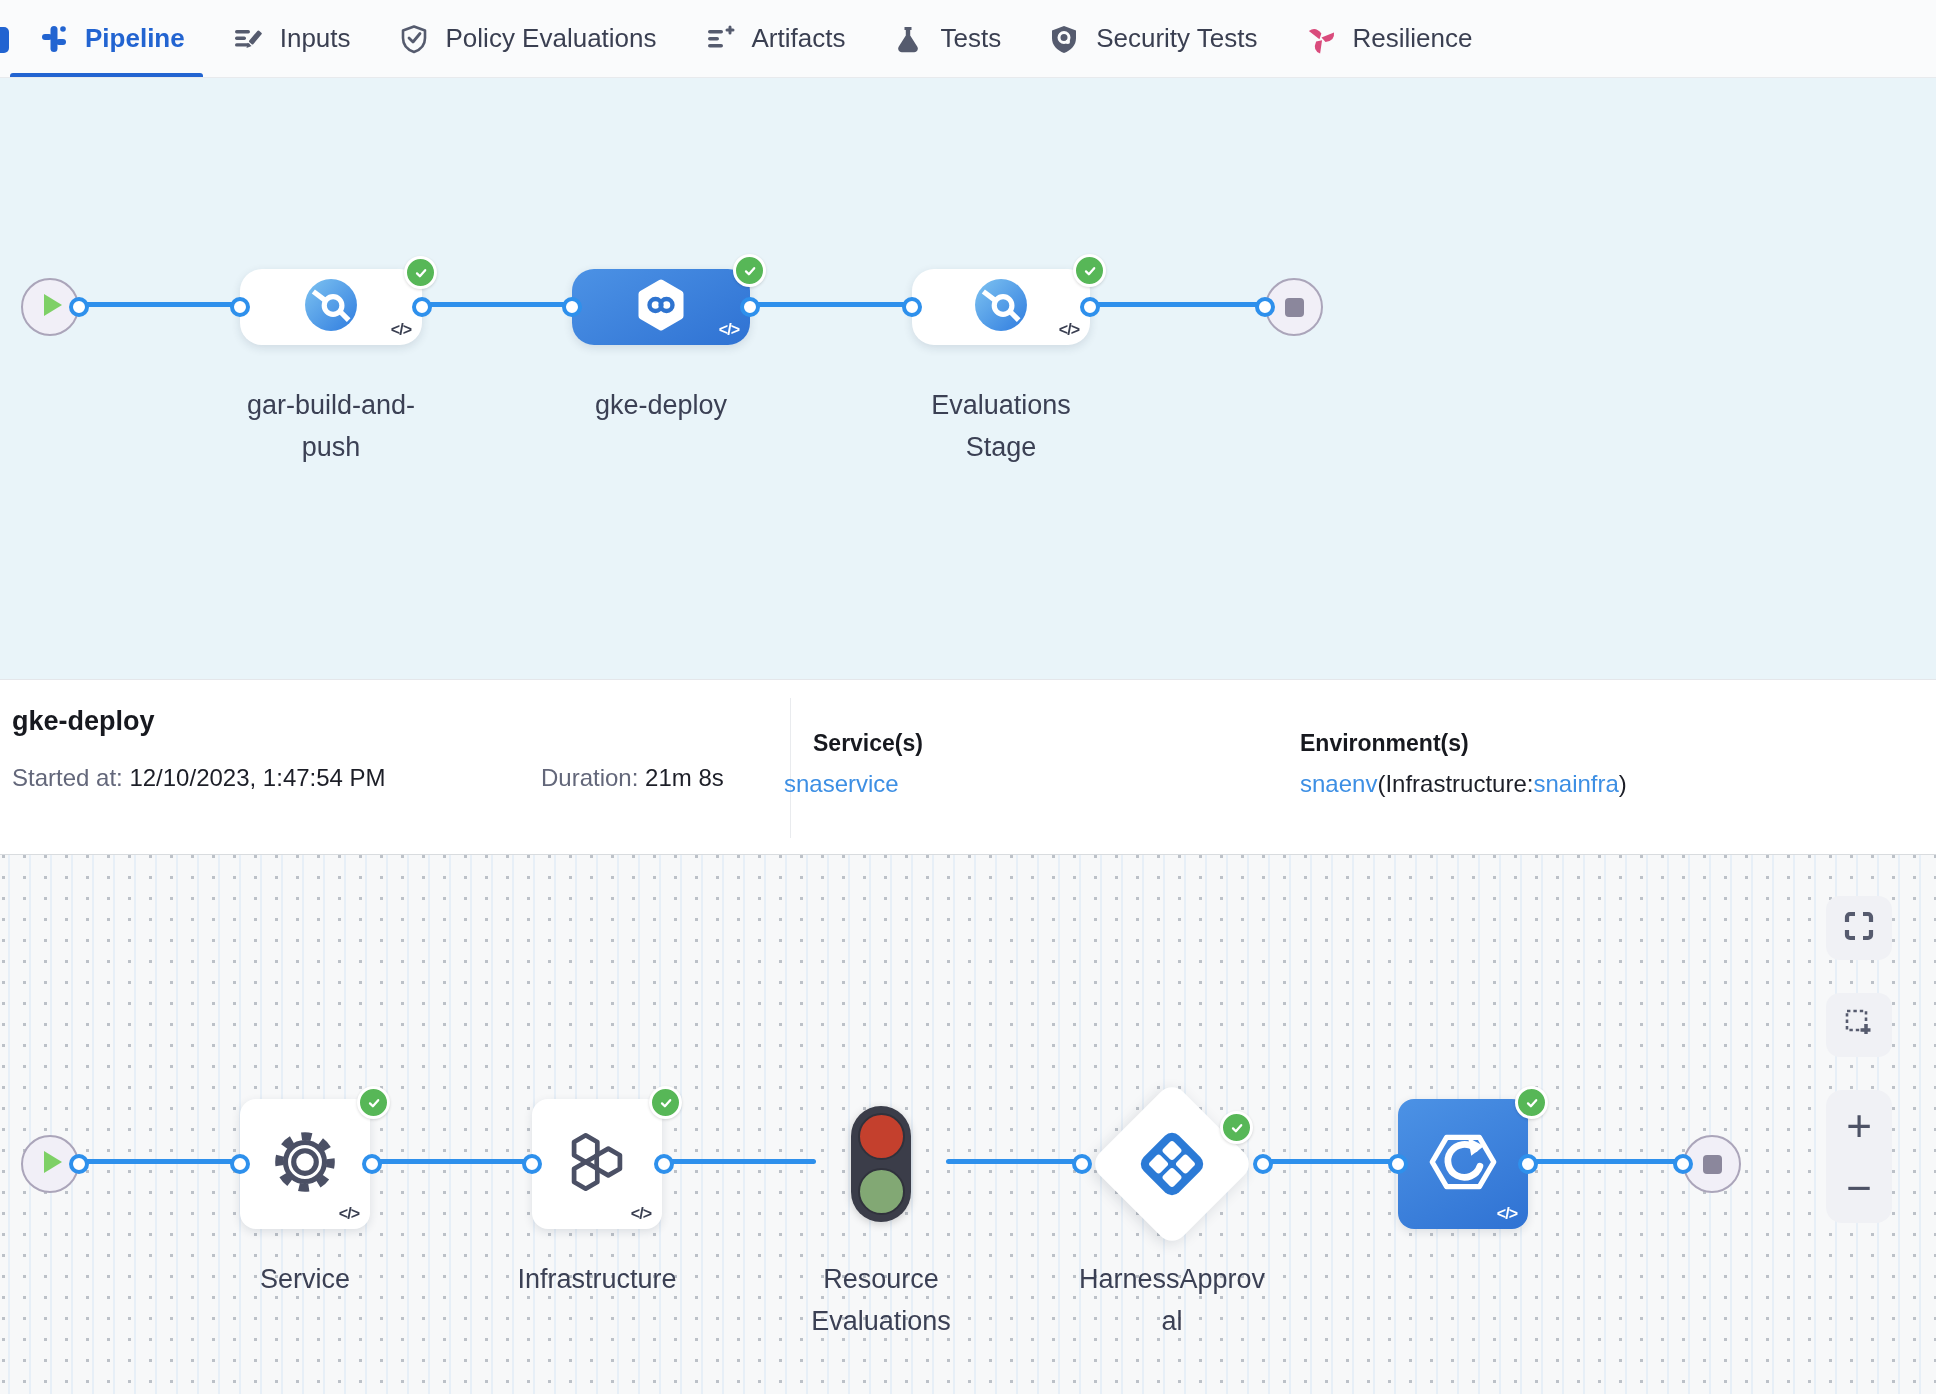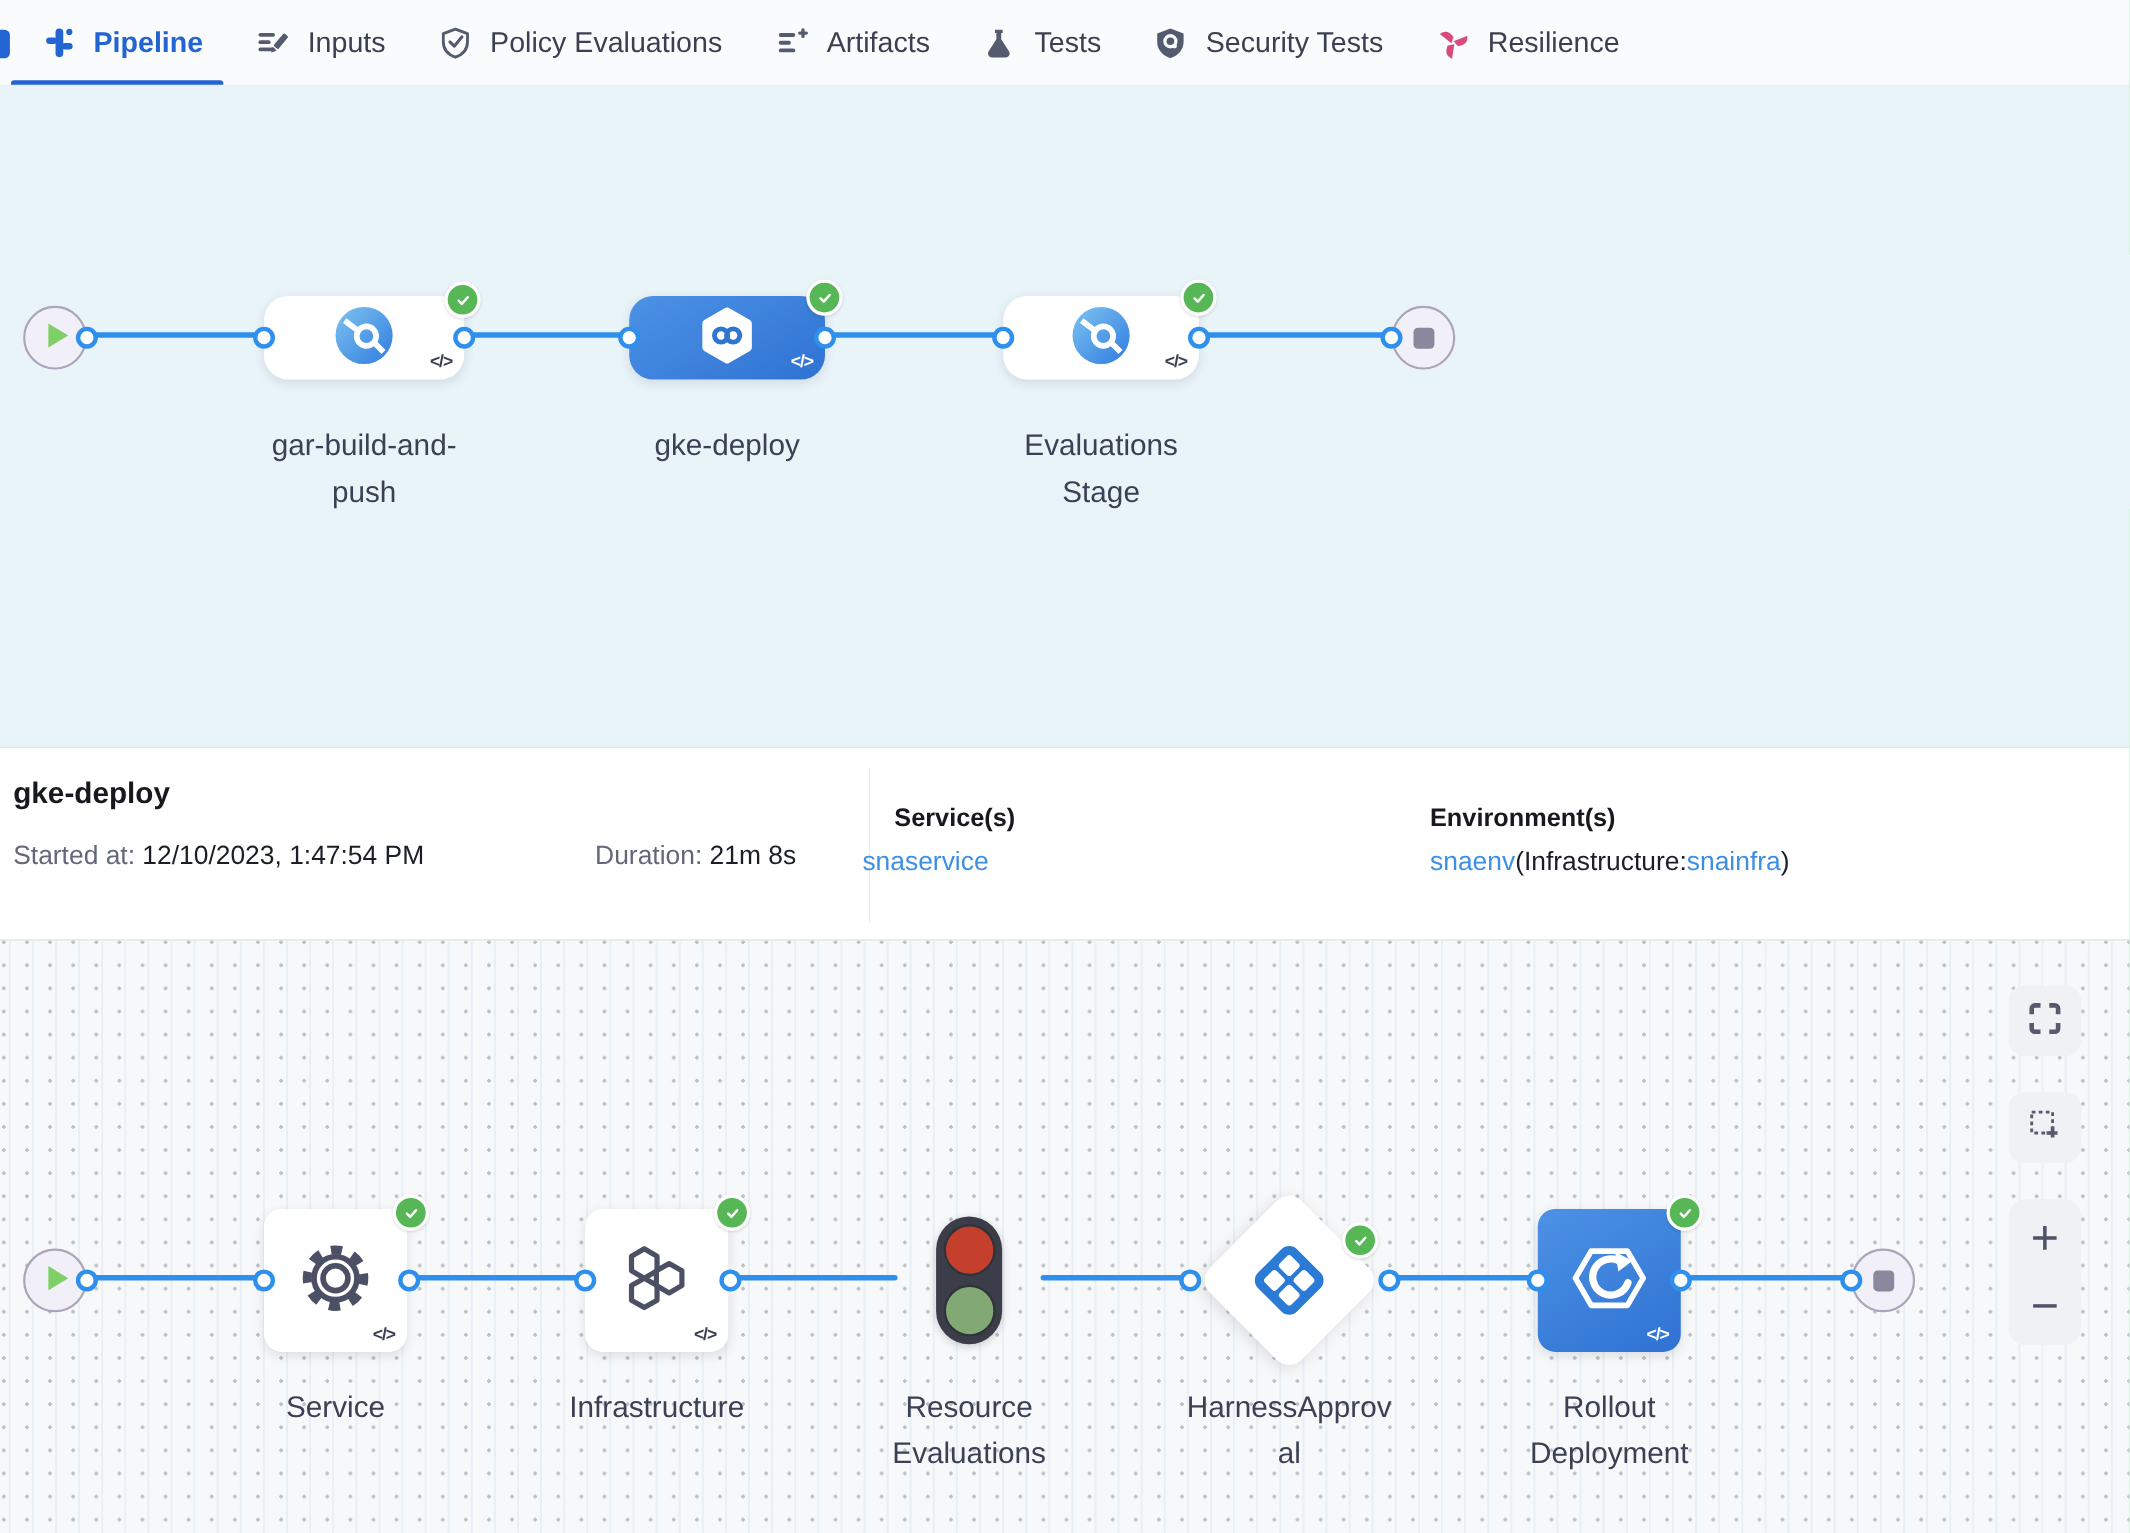--- a/index.html
+++ b/index.html
@@ -1,17 +1,17 @@
 <!DOCTYPE html>
 <html><head>
 <meta charset="utf-8">
 <style>
   html,body{margin:0;padding:0;background:#fff;}
   body{font-family:"Liberation Sans", sans-serif;}
-  #page{position:relative;width:1936px;height:1394px;overflow:hidden;background:#86efac;}
+  #page{position:relative;width:1936px;height:1394px;overflow:hidden;background:#7dd3fc;}
 
   
   .tabbar{position:absolute;left:0;top:0;width:1936px;height:78px;background:#fafbfc;
           border-bottom:1px solid #e8eaed;display:flex;align-items:center;padding-left:38px;gap:48px;box-sizing:border-box;}
   .tab{position:relative;display:flex;align-items:center;gap:17px;height:100%;font-size:26px;
        font-weight:500;color:#3a3f51;cursor:pointer;white-space:nowrap;}
   .tab.active{color:#2264d1;font-weight:700;}
   .tab .underline{position:absolute;left:-28px;right:-18px;bottom:0;height:4px;background:#2264d1;border-radius:3px 3px 0 0;}
   .tab svg{display:block;}
   .logo-fragment{position:absolute;left:0;top:27px;width:9px;height:26px;background:#2264d1;border-radius:0 5px 5px 0;}
@@ -399,24 +399,20 @@
     <div></div>
   </div>
   <div class="label" style="left:701px;top:1258px;">
     <div>Resource</div>
     <div>Evaluations</div>
   </div>
   <div class="label" style="left:992px;top:1258px;">
     <div>HarnessApprov</div>
     <div>al</div>
   </div>
-  <div class="label" style="left:1283px;top:1258px;">
-    <div>Rollout</div>
-    <div>Deployment</div>
-  </div>
 
   <div class="ctl-btn" style="left:1826px;top:896px;">
     <span>
       <svg width="32" height="32" viewBox="0 0 32 32" fill="none" stroke="#565b6e" stroke-width="4.2">
         <path d="M4 12 V7 a3 3 0 0 1 3-3 h5"></path>
         <path d="M20 4 h5 a3 3 0 0 1 3 3 v5"></path>
         <path d="M28 20 v5 a3 3 0 0 1-3 3 h-5"></path>
         <path d="M12 28 H7 a3 3 0 0 1-3-3 v-5"></path>
       </svg>
     </span>

